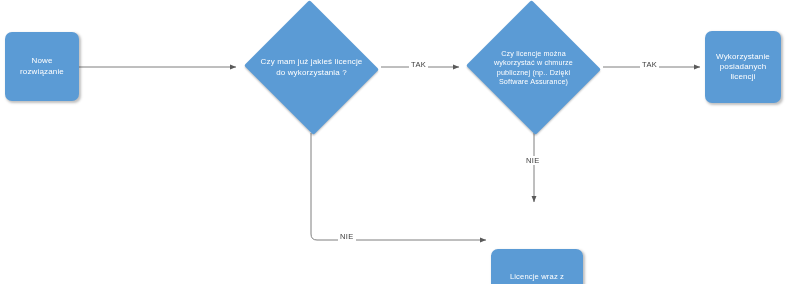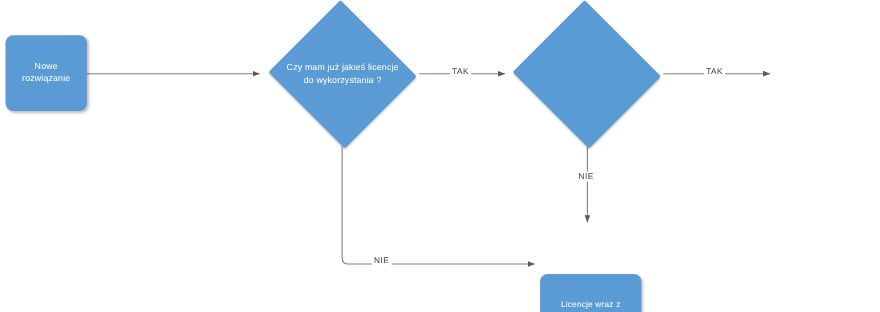--- a/index.html
+++ b/index.html
@@ -117,22 +117,26 @@
     <span class="node-label">Nowe rozwiązanie</span>
   </div>
 
   <div class="node diamond-wrap" id="n-d1">
     <span class="diamond-shape"></span>
     <span class="node-label diamond-text">Czy mam już jakieś licencje do wykorzystania ?</span>
   </div>
 
   <div class="node diamond-wrap" id="n-d2">
     <span class="diamond-shape"></span>
+    <span class="node-label diamond-text">Czy licencje można wykorzystać w chmurze publicznej (np.. Dzięki Software Assurance)</span>
   </div>
 
+  <div class="node box" id="n-reuse">
+    <span class="node-label">Wykorzystanie posiadanych licencji</span>
+  </div>
 
   <div class="node box" id="n-azure">
     <span class="node-label">Licencje wraz z rozwiązaniem Azure</span>
   </div>
 
   <span class="edge-label" id="lbl-tak1">TAK</span>
   <span class="edge-label" id="lbl-tak2">TAK</span>
   <span class="edge-label" id="lbl-nie1">NIE</span>
   <span class="edge-label" id="lbl-nie2">NIE</span>
 

